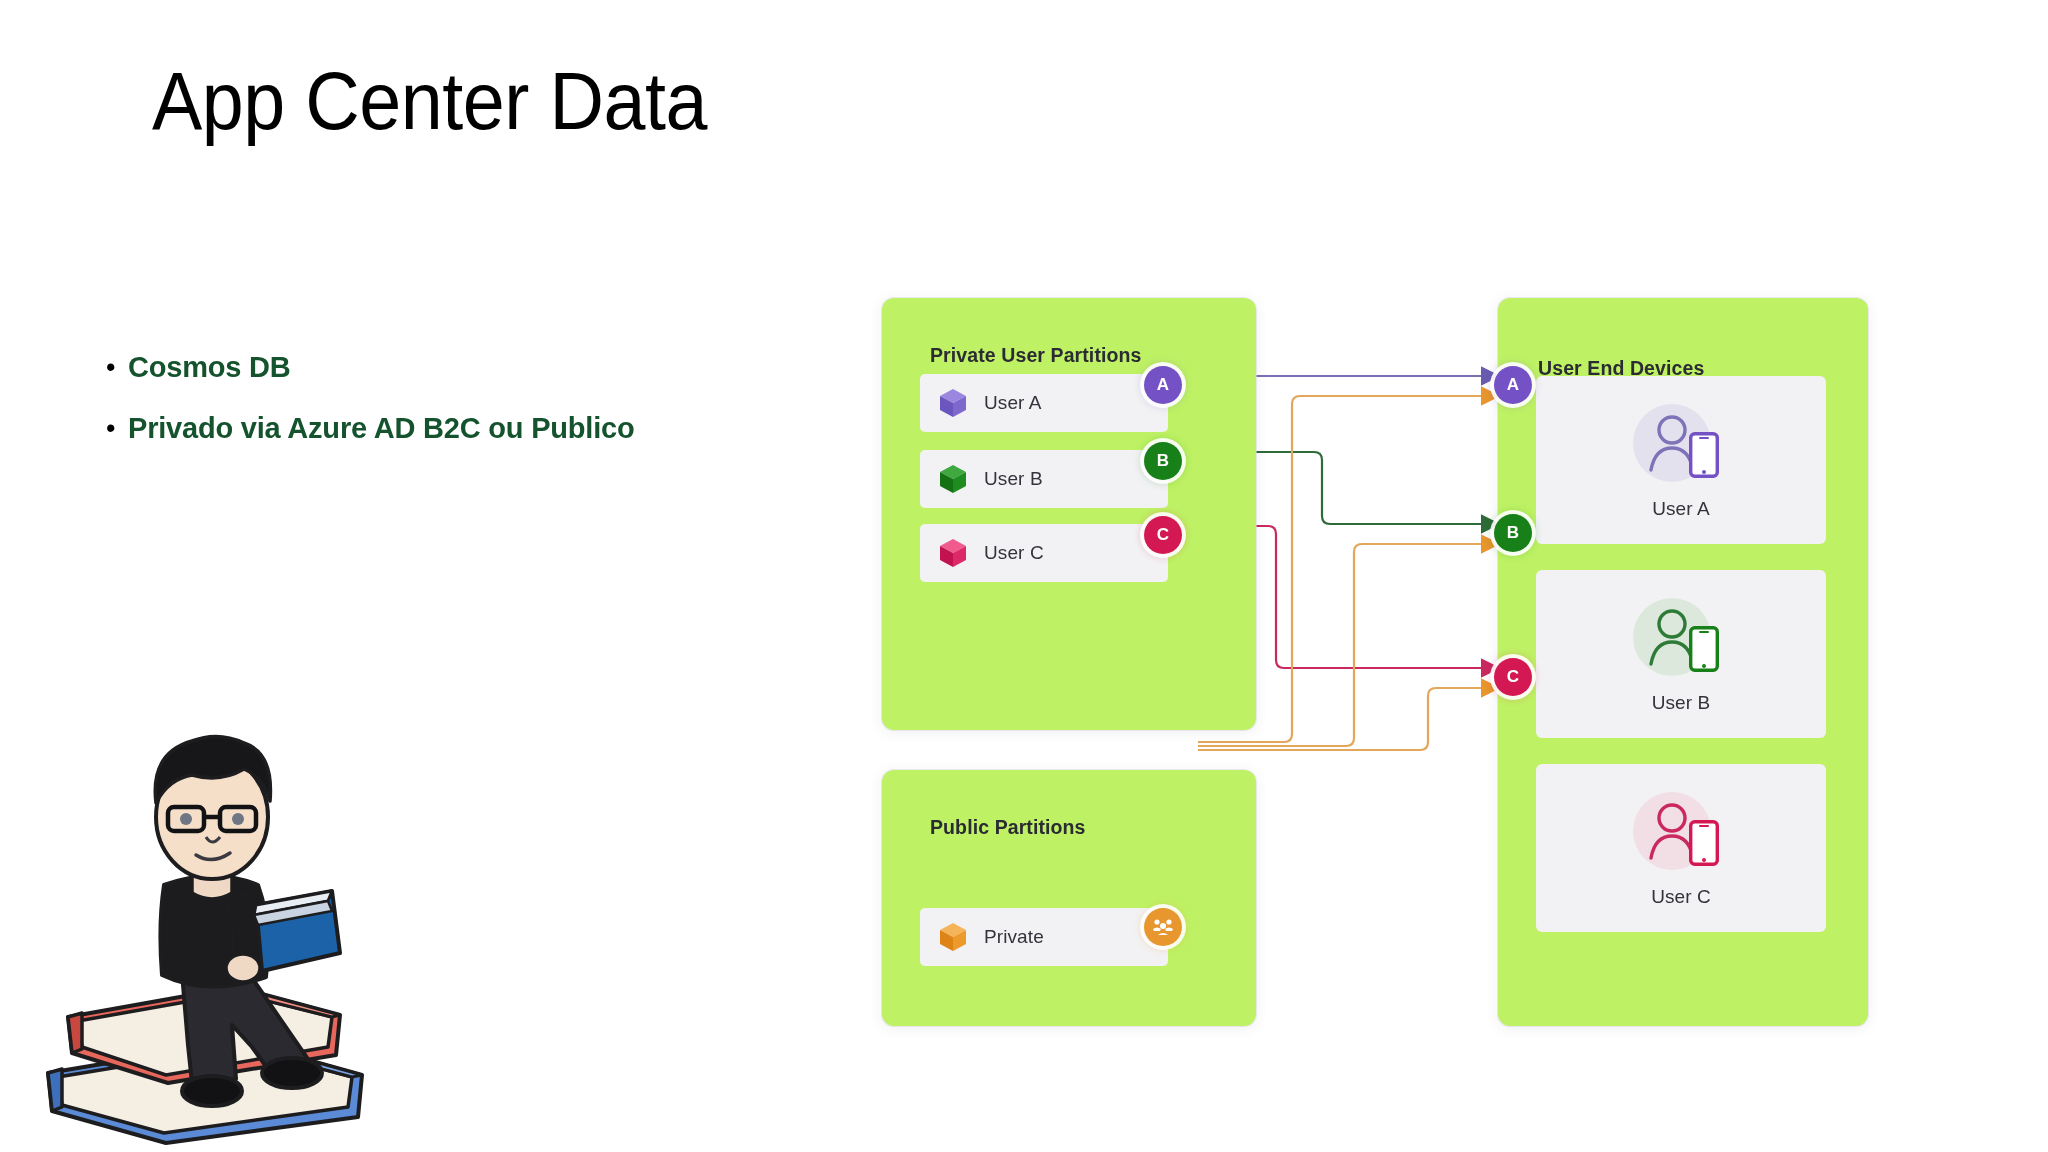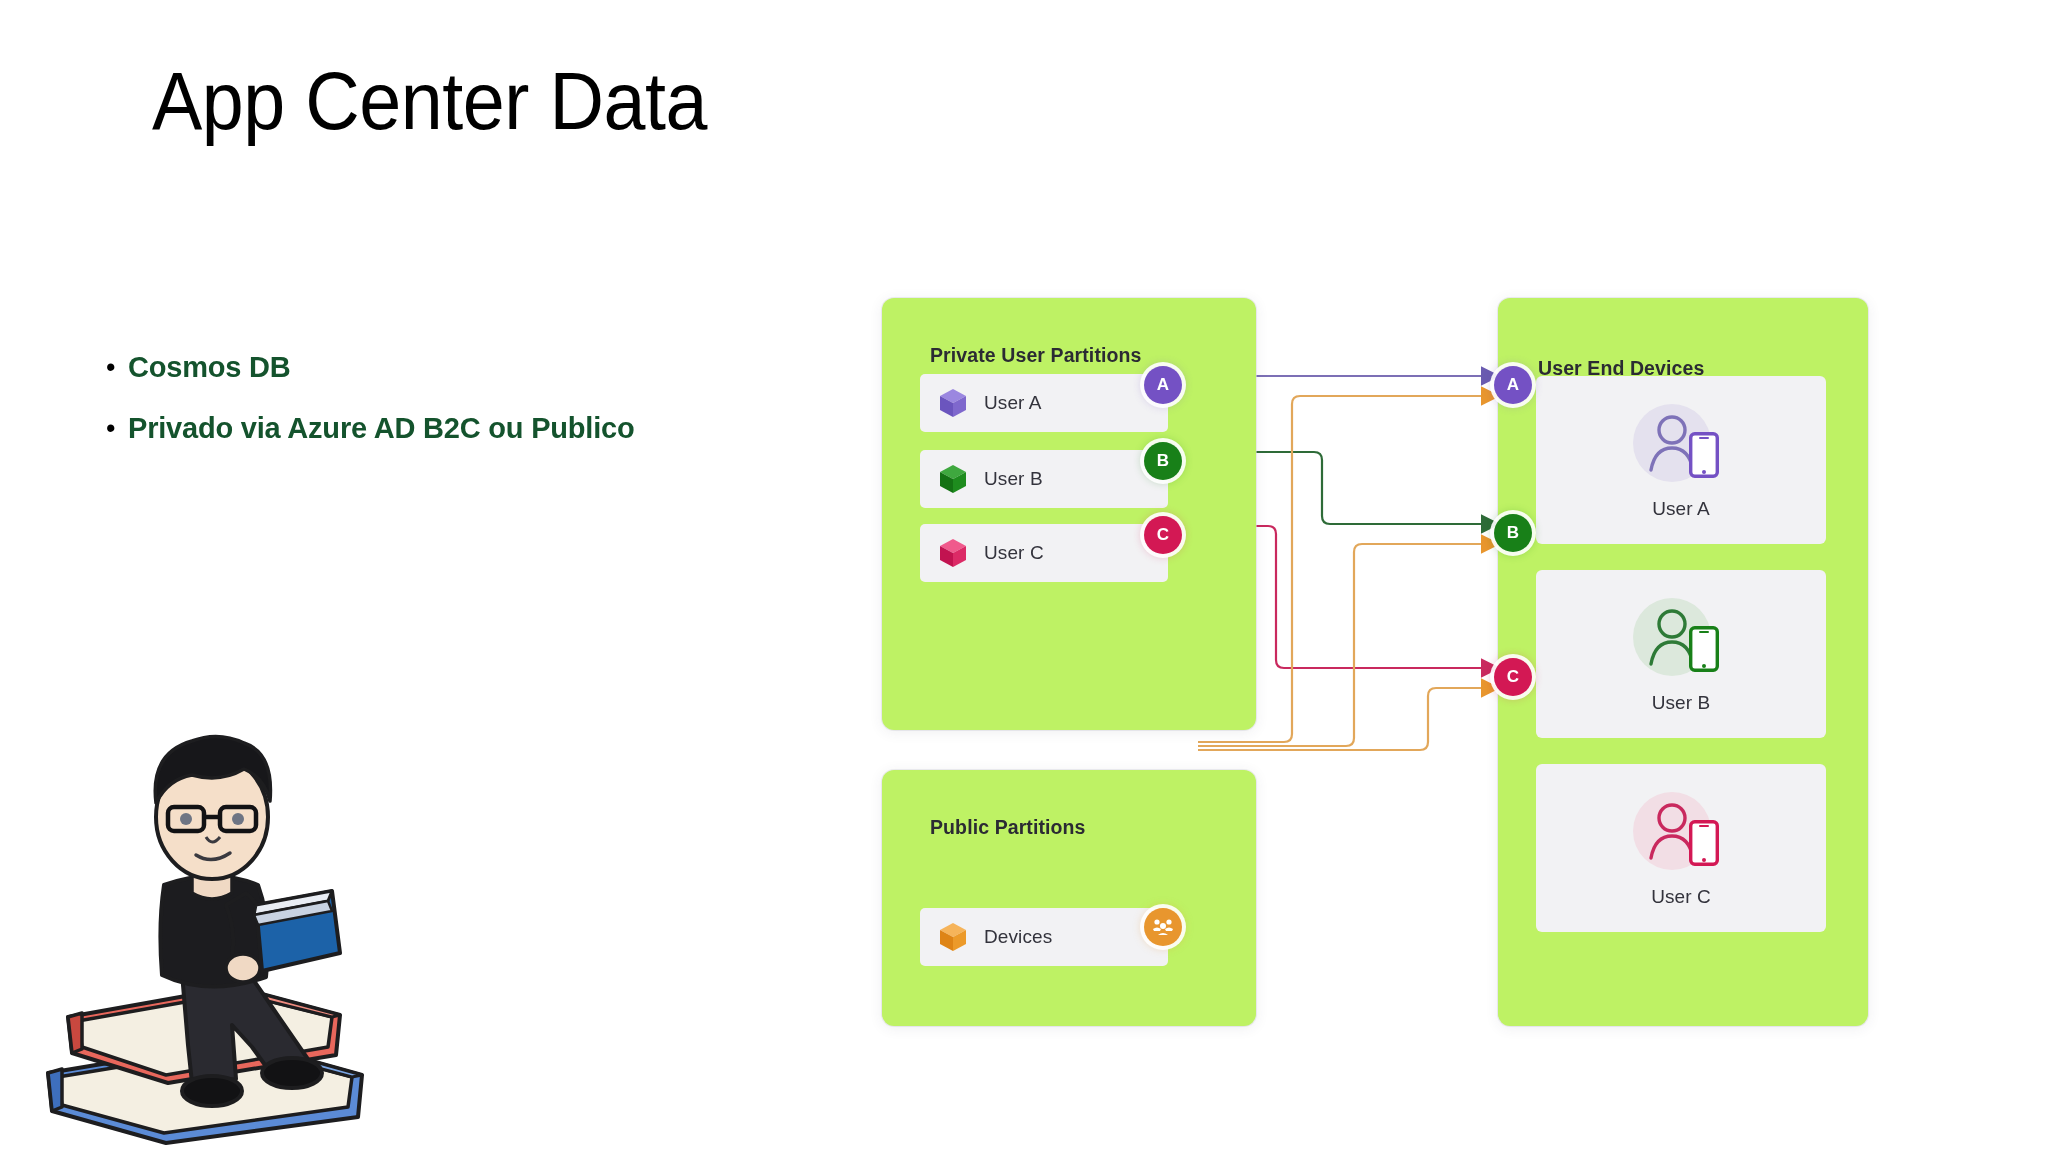--- a/index.html
+++ b/index.html
@@ -255,21 +255,21 @@
     <div class="panel" id="panel-public">
       <div class="panel-title">Public Partitions</div>
       <div class="part-row" style="top:138px">
         <span class="cube">
           <svg viewBox="0 0 30 32">
             <path d="M15 2 L28 9 L15 16 L2 9 Z" fill="#F6B45A"></path>
             <path d="M2 9 L15 16 L15 30 L2 23 Z" fill="#DE8416"></path>
             <path d="M28 9 L15 16 L15 30 L28 23 Z" fill="#EC9A2A"></path>
           </svg>
         </span>
-        <span class="part-label">Devices</span>
+        <span class="part-label">Private</span>
       </div>
     </div>
 
     <div class="badge glow-P" style="left:284px; top:628px; background:#E8962E">
 
       <svg width="22" height="20" viewBox="0 0 22 20">
         <circle cx="5" cy="5" r="2.6" fill="#fff"></circle>
         <circle cx="17" cy="5" r="2.6" fill="#fff"></circle>
         <circle cx="11" cy="9" r="3" fill="#fff"></circle>
         <path d="M1 12 q4 -3 8 0 l-1 2 h-6 z" fill="#fff"></path>

